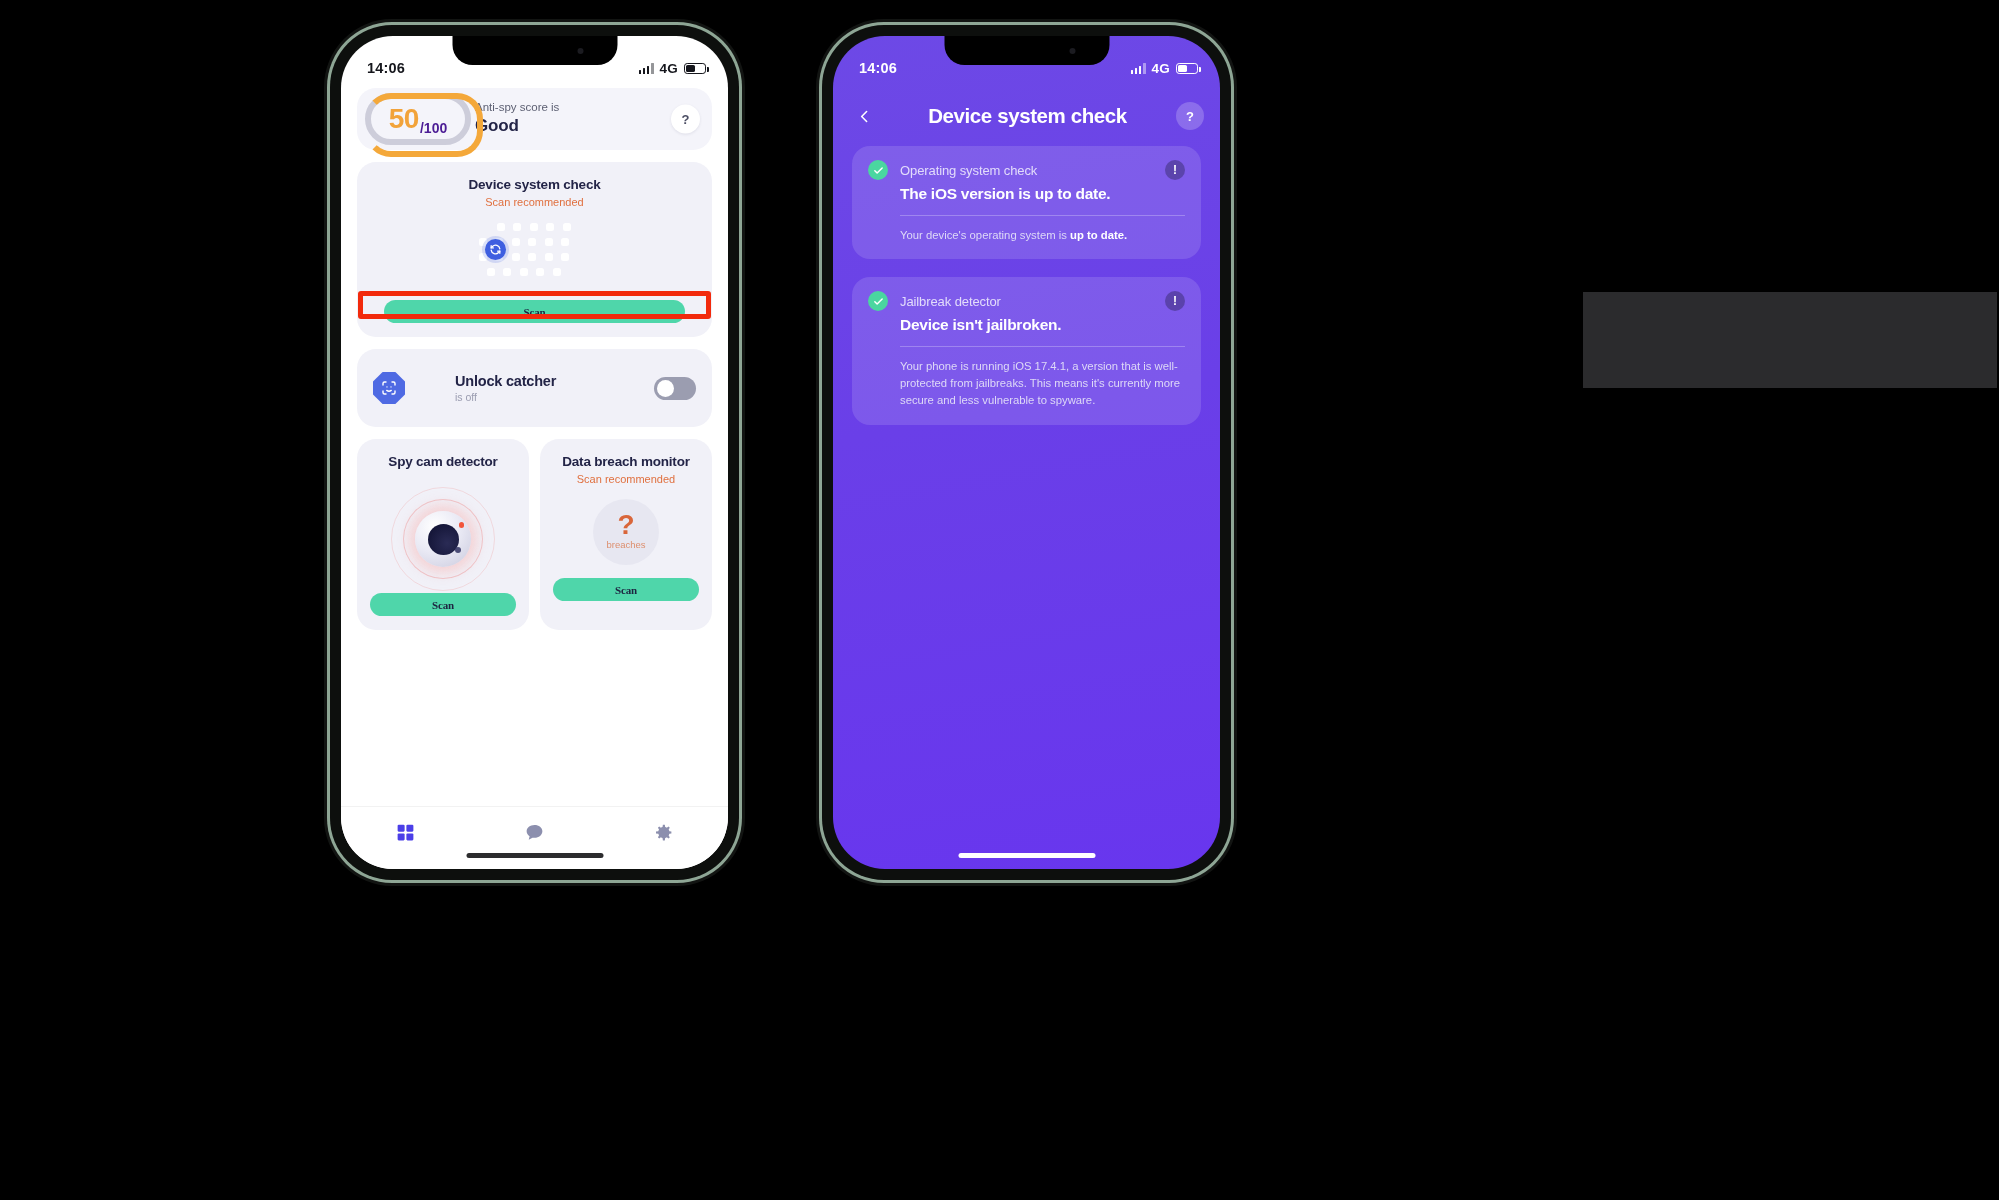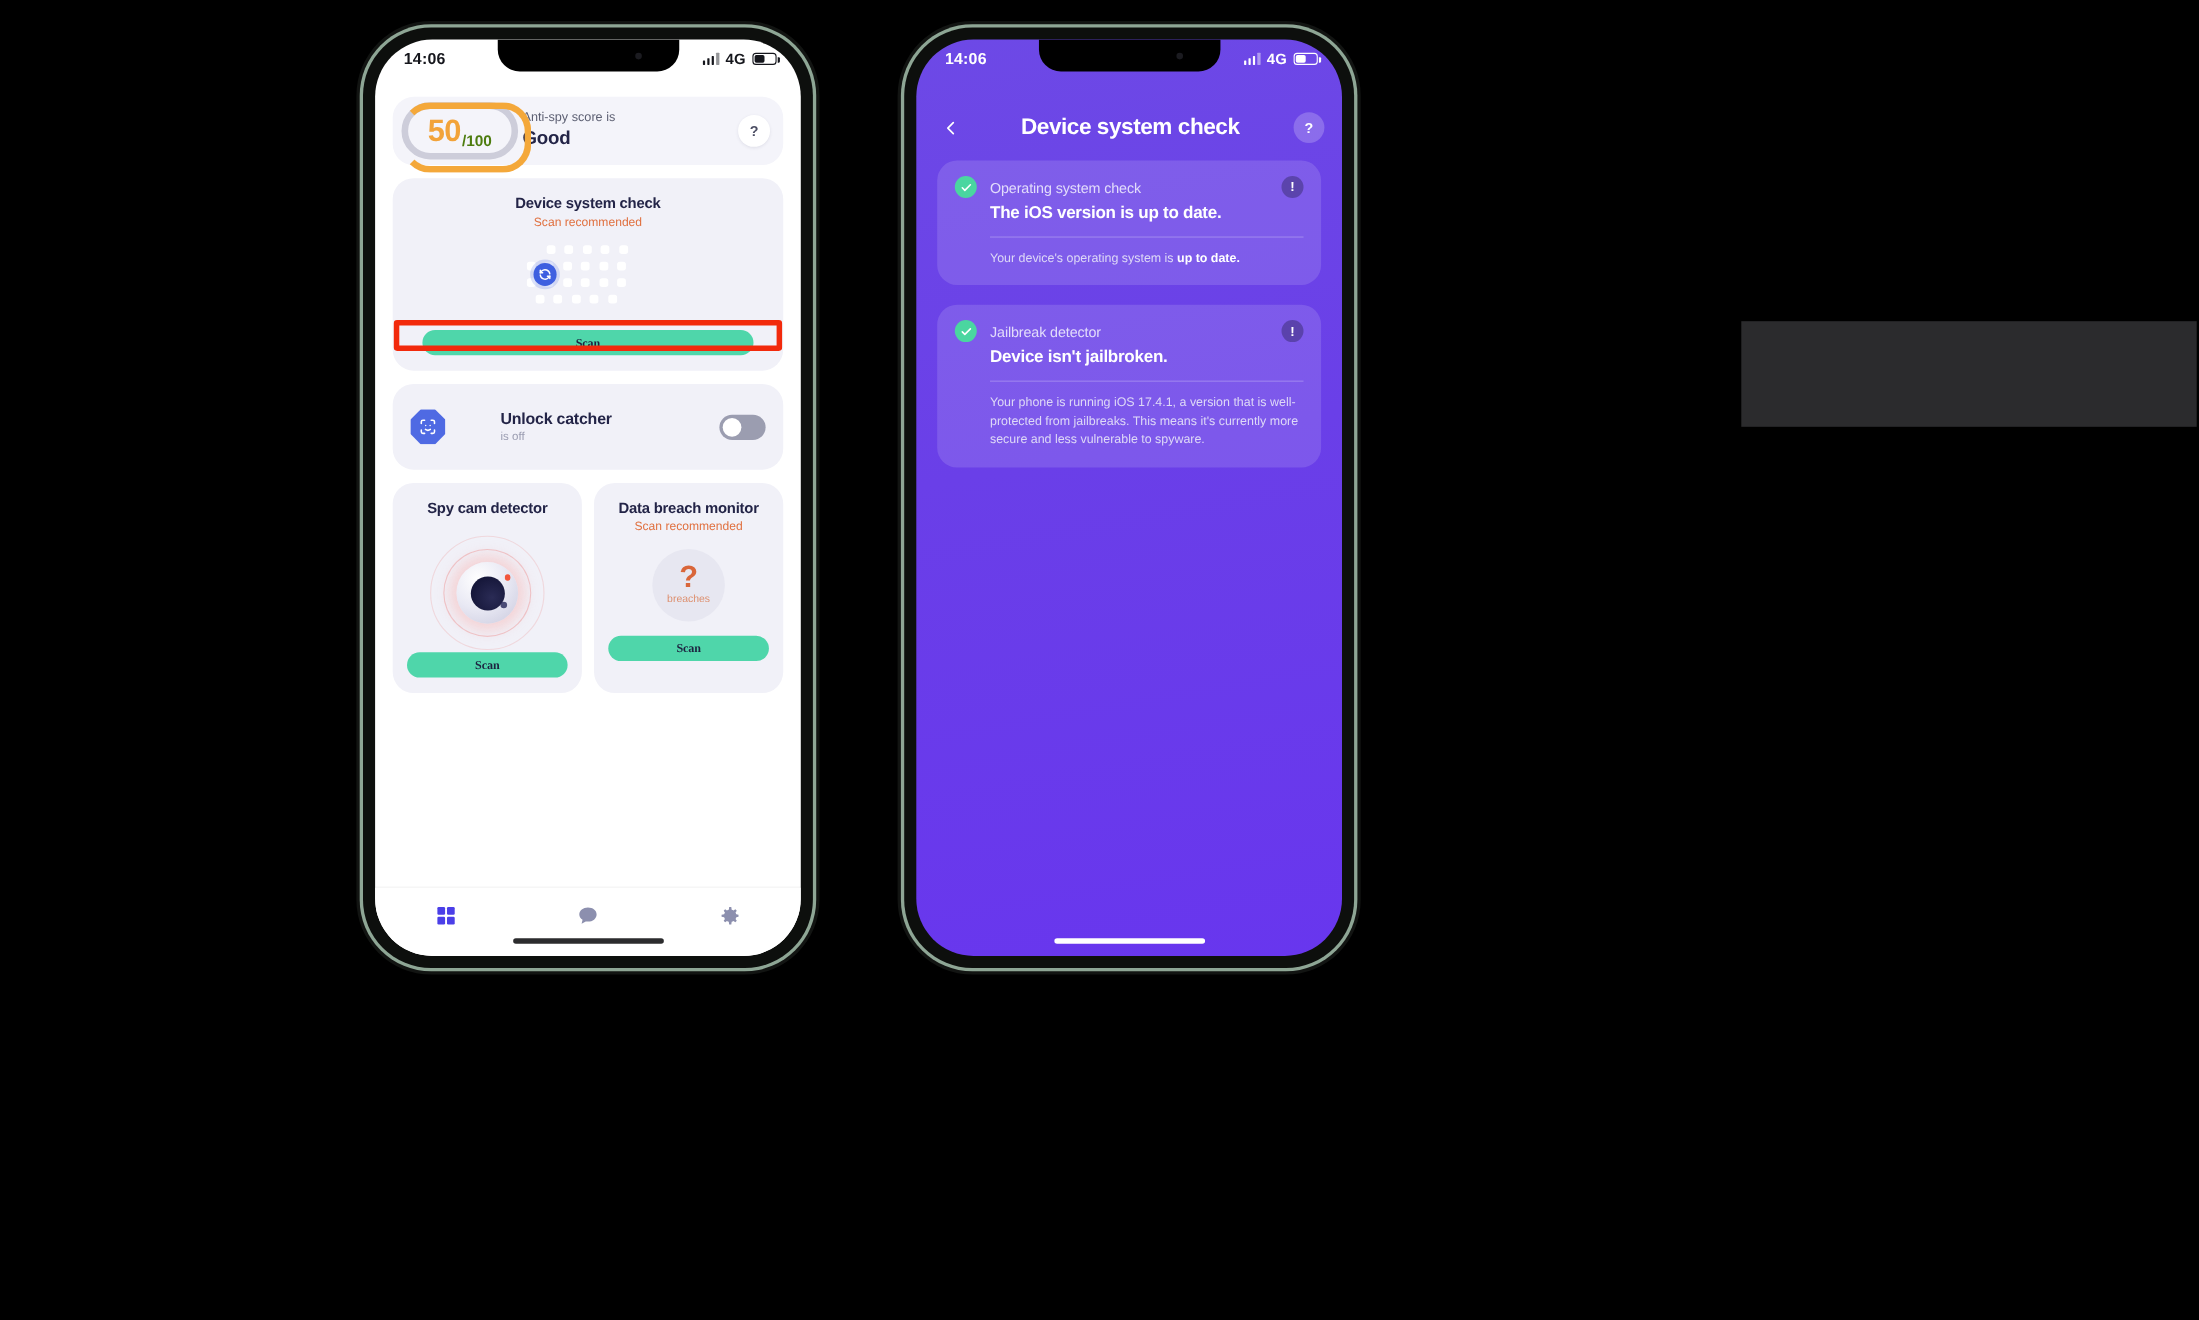--- a/index.html
+++ b/index.html
@@ -40,21 +40,21 @@
     position:absolute; left:50%; transform:translateX(-50%); top:0;
     width:165px; height:29px; background:#000;
     border-bottom-left-radius:20px; border-bottom-right-radius:20px;
     z-index:20;
   }
   .notch .cam { position:absolute; right:34px; top:12px; width:6px;height:6px;border-radius:50%;background:#1b1b20; }
 
   
   .statusbar {
     position:absolute; top:0; left:0; right:0; height:40px;
-    display:flex; align-items:flex-start; justify-content:space-between;
+    display:flex; align-items:flex-end; justify-content:space-between;
     padding:10px 22px 0 26px; z-index:15;
     font-size:14.5px; font-weight:bold; letter-spacing:.2px;
   }
   .sb-dark { color:#15161c; }
   .sb-light { color:#ffffff; }
   .sb-right { display:flex; align-items:center; gap:6px; }
   .sig { display:flex; align-items:flex-end; gap:1.5px; height:11px; }
   .sig i { display:block; width:2.6px; background:currentColor; border-radius:.5px; }
   .sig i:nth-child(1){height:4px;} .sig i:nth-child(2){height:6px;}
   .sig i:nth-child(3){height:8.5px;} .sig i:nth-child(4){height:11px;opacity:.45;}
@@ -85,21 +85,21 @@
     border:6px solid #cdcdda;
     display:flex; align-items:center; justify-content:center;
   }
   .score-ring::before{
     content:""; position:absolute; left:-6px; top:-6px; width:106px;height:52px;
     border-radius:26px; border:6px solid transparent;
     border-top-color:#f4a83a; border-right-color:#f4a83a; border-bottom-color:#f4a83a;
     transform:rotate(0deg);
   }
   .score-num { font-size:28px; font-weight:bold; color:#f2a33a; line-height:1; letter-spacing:-.5px; }
-  .score-den { font-size:14px; font-weight:bold; color:#4d7c0f; margin-left:1px; align-self:flex-end; margin-bottom:3px;}
+  .score-den { font-size:14px; font-weight:bold; color:#4c1d95; margin-left:1px; align-self:flex-end; margin-bottom:3px;}
   .score-label { font-size:11.5px; color:#5c5f72; line-height:1.2; }
   .score-val { font-size:17px; font-weight:bold; color:#232447; line-height:1.25; letter-spacing:-.2px;}
   .help-btn {
     position:absolute; right:12px; top:50%; transform:translateY(-50%);
     width:29px;height:29px;border-radius:50%;background:#ffffff;
     display:flex;align-items:center;justify-content:center;
     font-size:13px; color:#4b4d63; font-weight:bold;
     box-shadow:0 1px 3px rgba(40,40,80,.10);
   }
 

